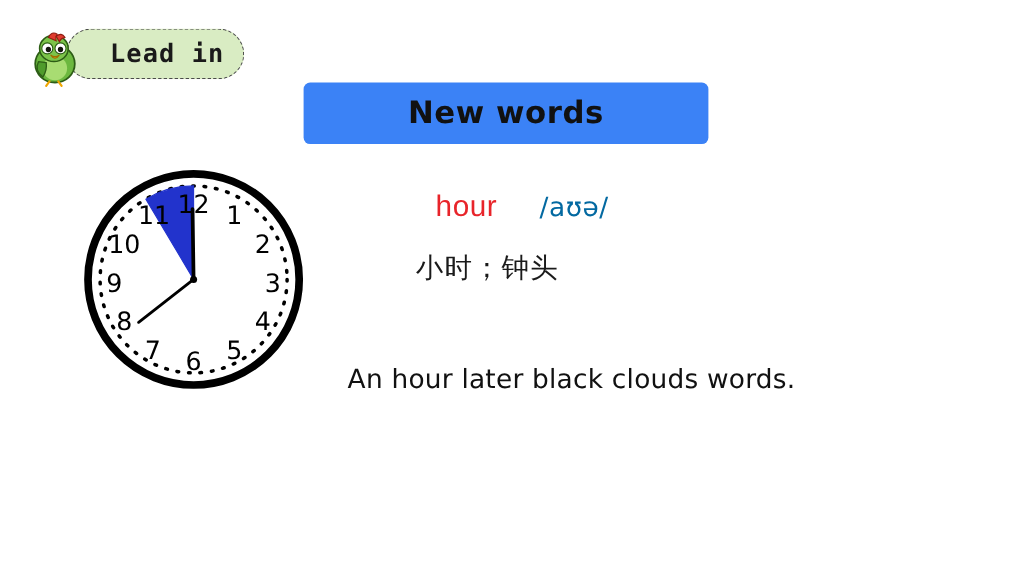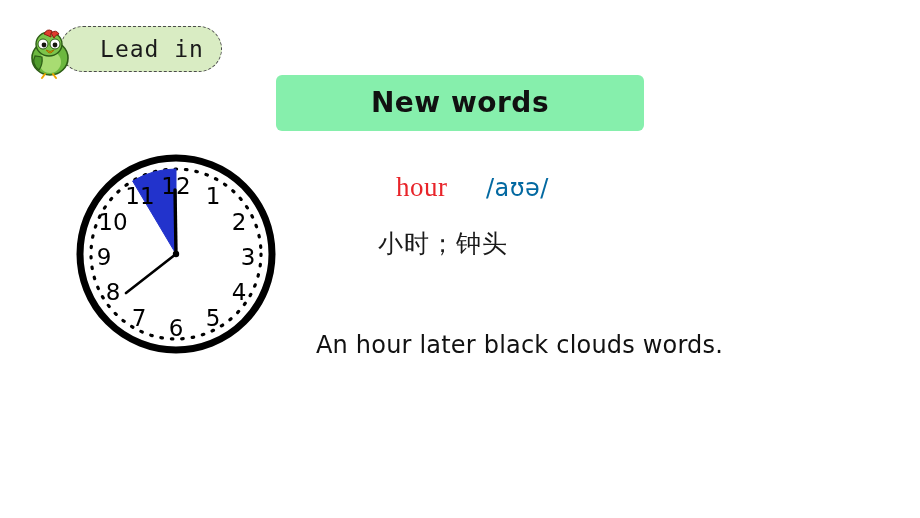--- a/index.html
+++ b/index.html
@@ -39,41 +39,41 @@
     left: 38px;
     top: 0px;
     width: 162px;
     height: 46px;
     line-height: 46px;
     text-align: center;
     padding-left: 22px;
     box-sizing: border-box;
     font-family: "DejaVu Sans Mono", monospace;
     font-size: 23px;
-    font-weight: normal;
+    font-weight: bold;
     color: #1a1a1a;
     letter-spacing: 1px;
   }
   
   #parrot {
     position: absolute;
     left: 0px;
     top: 2px;
     width: 58px;
     height: 52px;
   }
 
   
   #new-words-box {
     position: absolute;
     left: 276px;
     top: 75px;
     width: 368px;
     height: 56px;
-    background: #86efac;
+    background: #3b82f6;
     border-radius: 6px;
   }
   #new-words-title {
     width: 100%;
     height: 56px;
     line-height: 56px;
     text-align: center;
     font-family: "DejaVu Sans", sans-serif;
     font-size: 28px;
     font-weight: bold;
@@ -92,21 +92,21 @@
 
   
   #word-row {
     position: absolute;
     left: 396px;
     top: 172px;
     height: 34px;
     white-space: nowrap;
   }
   #word-en {
-    font-family: Liberation Serif, serif;
+    font-family: Liberation Sans, sans-serif;
     font-size: 27px;
     color: #e8242a;
     letter-spacing: 0.5px;
   }
   #word-phonetic {
     font-family: "DejaVu Sans", sans-serif;
     font-size: 24px;
     color: #0369a1;
     margin-left: 34px;
     letter-spacing: 0.5px;

